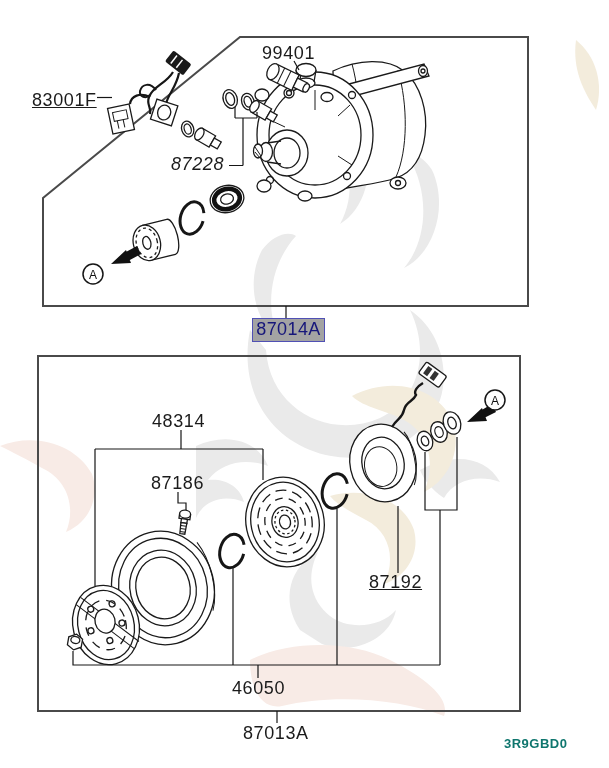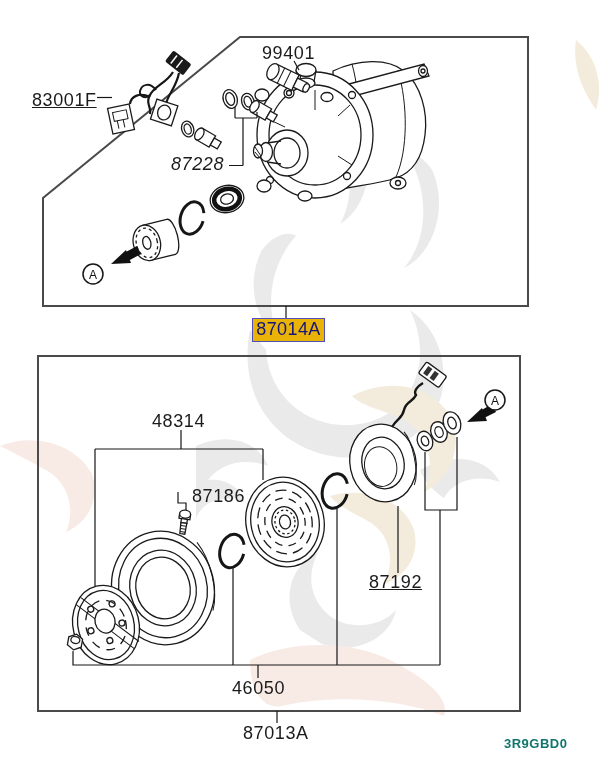--- a/index.html
+++ b/index.html
@@ -2,21 +2,21 @@
 <html><head>
 <meta charset="utf-8">
 <style>
   html,body{margin:0;padding:0;background:#ffffff;}
   .stage{position:relative;width:609px;height:768px;background:#ffffff;overflow:hidden;
          font-family:"Liberation Sans", sans-serif;}
   .stage svg{position:absolute;left:0;top:0;}
   .lbl{position:absolute;font-size:18px;line-height:1.15;letter-spacing:.6px;
        color:#1b1b1b;white-space:nowrap;}
   .lbl-highlight{position:absolute;left:252px;top:318px;width:73px;height:24px;
-       box-sizing:border-box;border:1.5px solid #5050b4;background:#eab308;
+       box-sizing:border-box;border:1.5px solid #5050b4;background:#a3a3a3;
        color:#16167a;font-size:18px;letter-spacing:.4px;text-align:center;
        line-height:21px;white-space:nowrap;cursor:pointer;}
   .code{position:absolute;left:504px;top:736px;font-size:13px;font-weight:bold;
        letter-spacing:.5px;color:#0f766e;}
   .ln{stroke:#1a1a1a;stroke-width:1.3;fill:none;}
   .lnw{stroke:#1a1a1a;stroke-width:1.3;fill:#ffffff;}
   .thin{stroke:#1a1a1a;stroke-width:1;fill:none;}
   .lead{stroke:#161616;stroke-width:1.2;fill:none;}
   .box{stroke:#4a4a4a;stroke-width:2;fill:none;}
   .blk{fill:#111111;stroke:none;}
@@ -262,20 +262,20 @@
   </g>
 </svg>
 
 <div class="lbl" style="left:262px;top:43px;">99401</div>
 <div class="lbl" style="left:32px;top:90px;text-decoration:underline;">83001F</div>
 <div class="lbl" style="left:171px;top:154px;font-style:italic;">87228</div>
 
 <div class="lbl-highlight">87014A</div>
 
 <div class="lbl" style="left:152px;top:411px;">48314</div>
-<div class="lbl" style="left:151px;top:486px;margin-left:41px;">87186</div>
+<div class="lbl" style="left:151px;top:473px;">87186</div>
 <div class="lbl" style="left:369px;top:572px;text-decoration:underline;">87192</div>
 <div class="lbl" style="left:232px;top:678px;">46050</div>
 <div class="lbl" style="left:243px;top:723px;text-align:right;">87013A</div>
 
 <div class="code">3R9GBD0</div>
 
 </div>
 
 </body></html>

